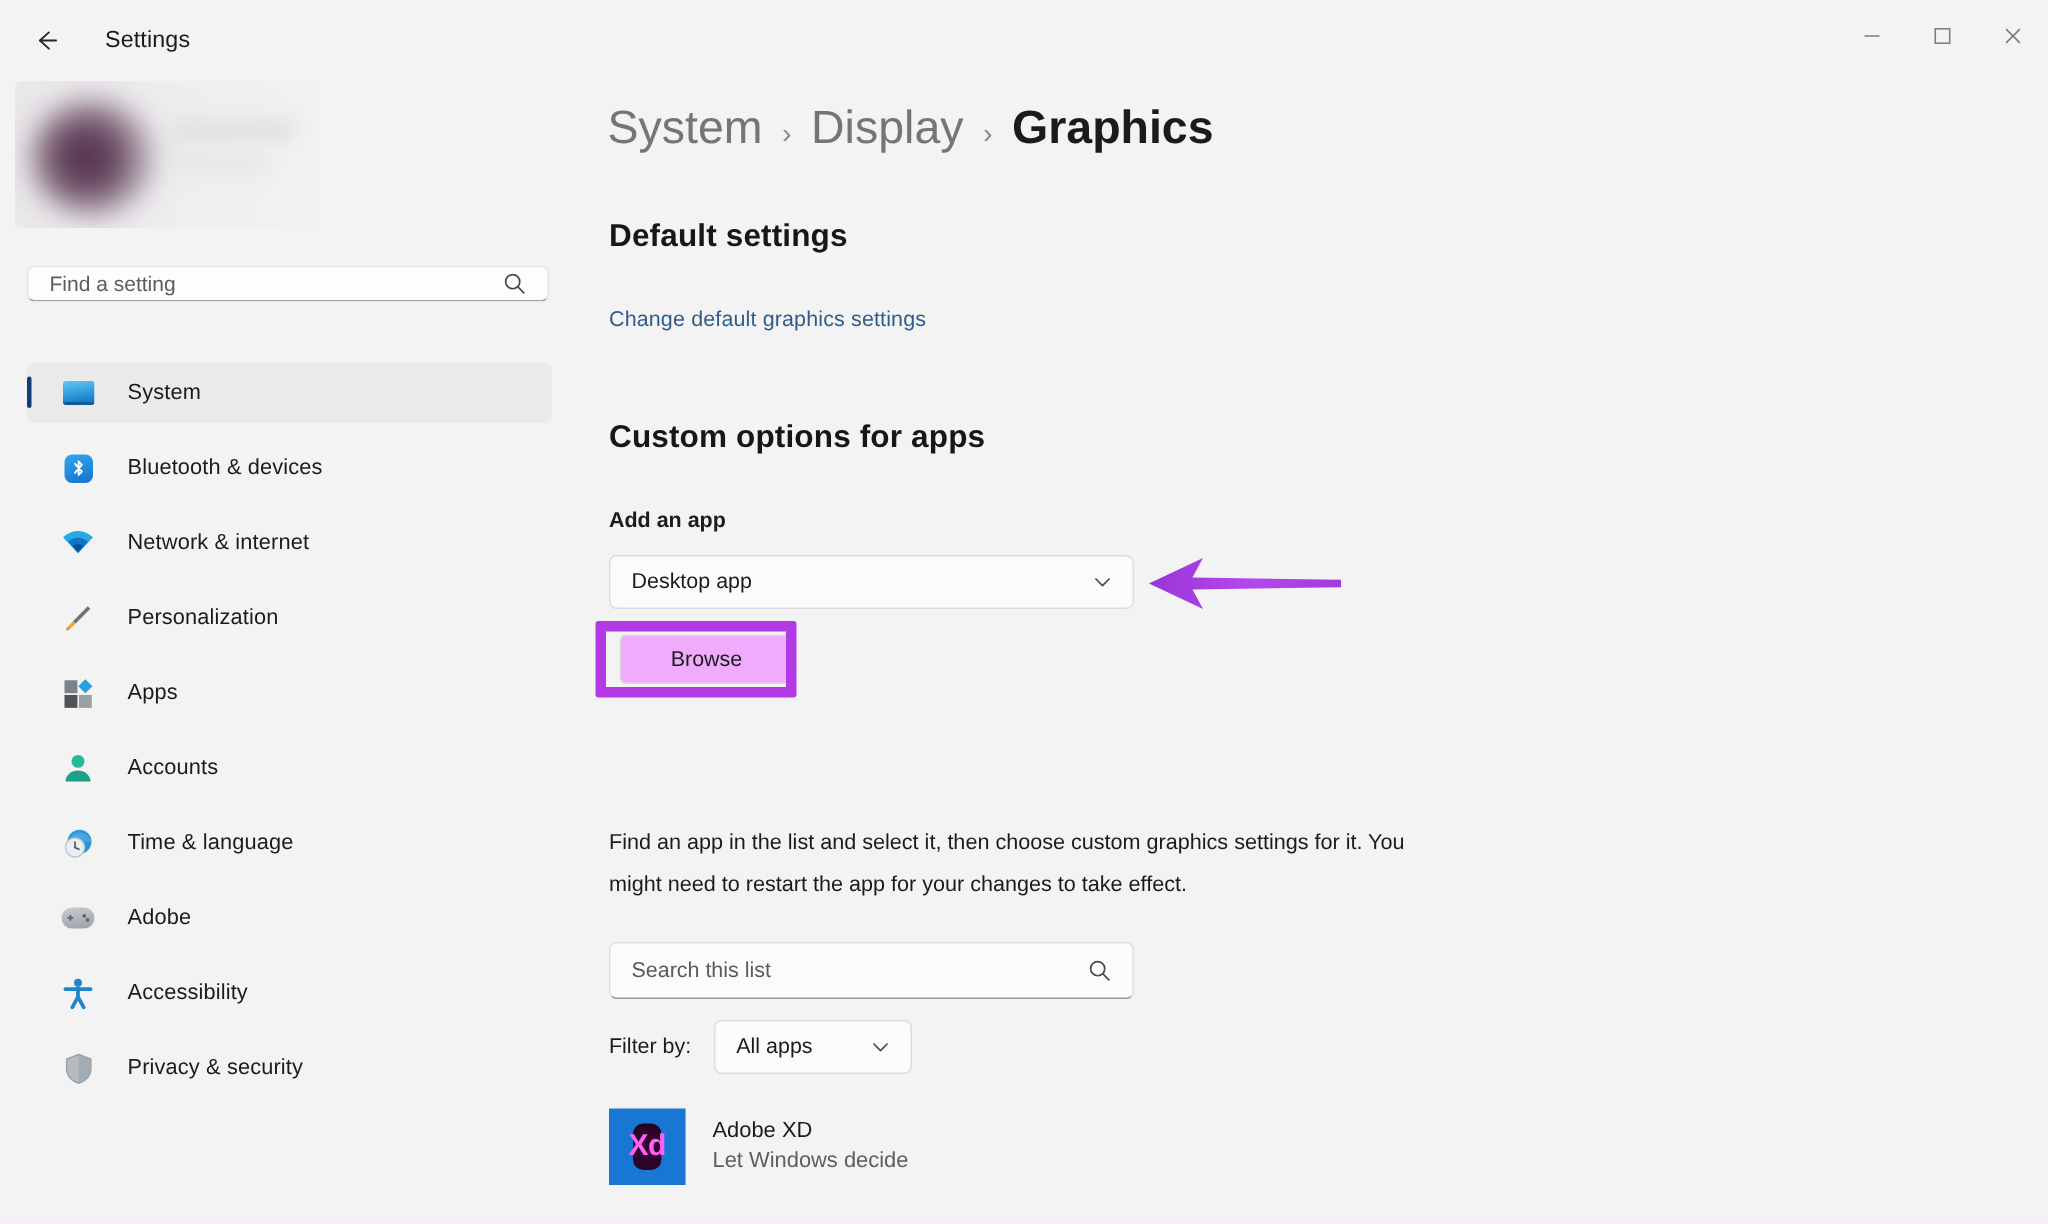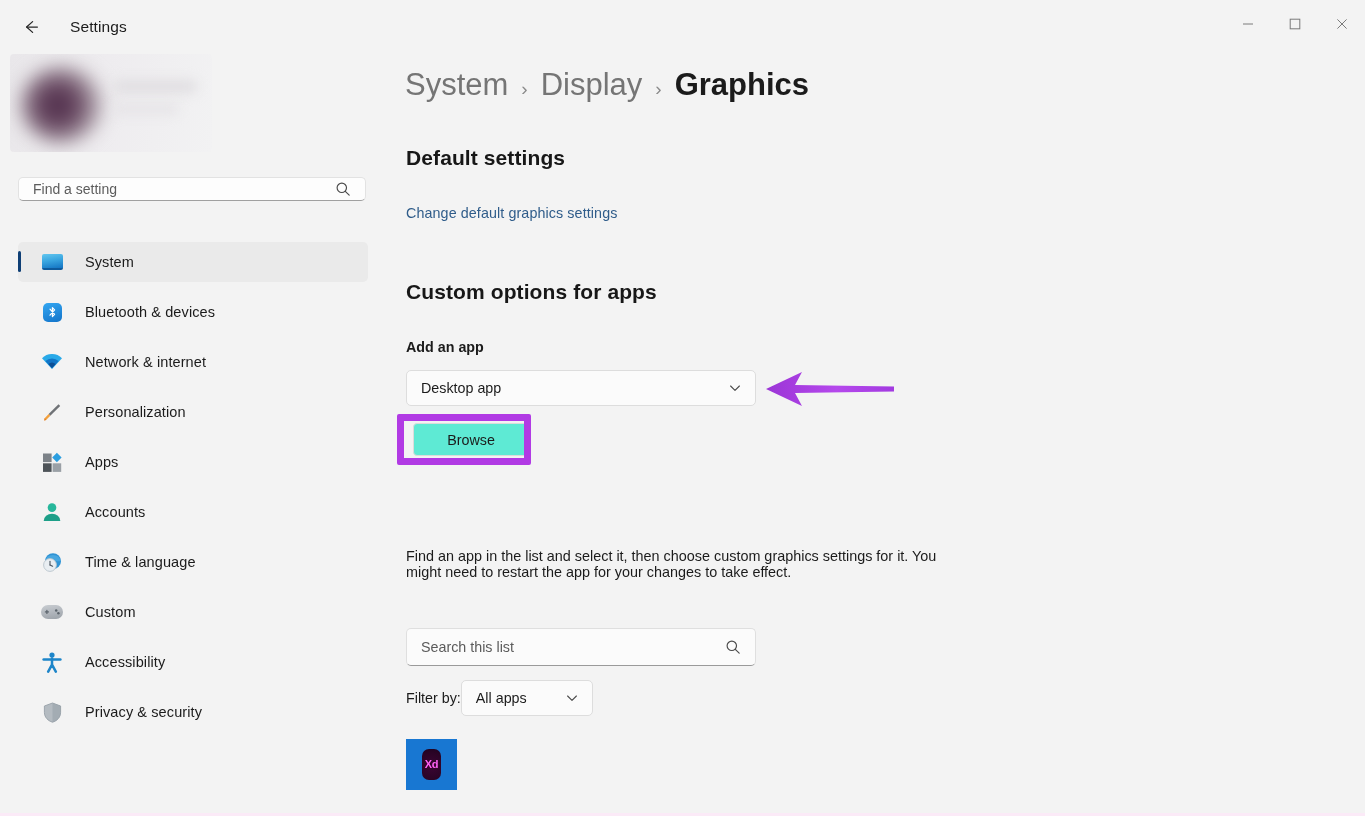--- a/index.html
+++ b/index.html
@@ -143,60 +143,60 @@
     display: flex; align-items: center; justify-content: space-between;
   }
   .dd-app {
     position: absolute; left: 20px; top: 316px; width: 350px; height: 36px;
   }
   .dd-app .val { padding-left: 14px; font-size: 14.3px; color: #1b1b1b; }
   .dd-app .chev { padding-right: 13px; display: flex; }
 
   .browse-btn {
     position: absolute; left: 27px; top: 369px; width: 116px; height: 33px;
-    background: #5eead4; border: 1px solid #dcdcdc; border-radius: 4px;
+    background: #f0abfc; border: 1px solid #dcdcdc; border-radius: 4px;
     display: flex; align-items: center; justify-content: center;
     font-size: 14.3px; color: #1b1b1b;
   }
   .browse-hl {
     position: absolute; left: 11px; top: 360px; width: 134px; height: 51px;
     border: 7px solid #b13ae4; border-radius: 2px; pointer-events: none;
   }
 
   .desc {
     position: absolute; left: 20px; top: 494px; width: 556px;
-    font-size: 14.4px; line-height: 16px; color: #1b1b1b;
+    font-size: 14.4px; line-height: 28px; color: #1b1b1b;
   }
 
   .search-list {
     position: absolute; left: 20px; top: 574px; width: 350px; height: 38px;
     background: #fbfbfb; border: 1px solid #dfdfdf; border-bottom: 1px solid #9a9a9a;
     border-radius: 5px; display: flex; align-items: center;
   }
   .search-list .ph { flex: 1; padding-left: 14px; font-size: 14.3px; color: #5b5b5b; }
   .search-list .sicon { padding-right: 14px; display: flex; }
 
   .filter-row { position: absolute; left: 20px; top: 626px; display: flex; align-items: center; }
-  .filter-label { font-size: 14.3px; color: #1b1b1b; }
+  .filter-label { font-size: 14.3px; color: #1b1b1b; margin-right: 15px; }
   .dd-filter { width: 132px; height: 36px; }
   .dd-filter .val { padding-left: 14px; font-size: 14.3px; color: #1b1b1b; font-weight: 500; }
   .dd-filter .chev { padding-right: 13px; display: flex; }
 
   .app-list { position: absolute; left: 20px; top: 680px; width: 560px; }
   .app-row { display: flex; align-items: center; height: 60px; margin-bottom: 16px; }
   .app-ico {
     width: 51px; height: 51px; flex: none; margin-right: 18px;
     display: flex; align-items: center; justify-content: center;
     background: #1877d2;
   }
   .xd-inner {
     width: 19px; height: 31px; border-radius: 7px;
     background: radial-gradient(circle at 50% 55%, #3b0533 0%, #2a0426 70%, #1d0320 100%);
     display: flex; align-items: center; justify-content: center;
-    font-size: 11px; font-weight: bold; color: #ff61f6; letter-spacing: -.3px;
+    font-size: 20px; font-weight: bold; color: #ff61f6; letter-spacing: -.3px;
   }
   .app-text { display: flex; flex-direction: column; justify-content: center; }
   .app-name { font-size: 14.6px; color: #1b1b1b; margin-bottom: 4px; }
   .app-status { font-size: 14.6px; color: #5e5e5e; }
 
   .arrow-ann { position: absolute; left: 764px; top: 369px; }
   .pink-edge { position: absolute; left: 0; bottom: 0; width: 1365px; height: 3px; background: #fbeaf7; }
 </style>
 </head>
 <body>
@@ -339,21 +339,21 @@
       <div class="nav-item">
         <div class="nav-ico">
           <div class="ic-pad">
             <svg width="22" height="14" viewBox="0 0 22 14" style="position:absolute;left:0;top:0">
               <path d="M5.9 5.4 L5.9 8.4 M4.4 6.9 L7.4 6.9" stroke="#5d656d" stroke-width="1.3" stroke-linecap="round"></path>
               <circle cx="15.2" cy="5.5" r="1.25" fill="#5d656d"></circle>
               <circle cx="17.4" cy="8.3" r="1.25" fill="#5d656d"></circle>
             </svg>
           </div>
         </div>
-        <div class="nav-label">Custom</div>
+        <div class="nav-label">Adobe</div>
       </div>
 
       <div class="nav-item">
         <div class="nav-ico">
           <div class="ic-acc">
             <svg width="20" height="21" viewBox="0 0 20 21">
               <circle cx="10" cy="3.1" r="2.6" fill="#1d85c9"></circle>
               <path d="M1.6 7.4 L18.4 7.4" stroke="#1d85c9" stroke-width="2.5" stroke-linecap="round"></path>
               <path d="M10 6.6 L10 12.6 M10 12.6 L6.2 19.6 M10 12.6 L13.8 19.6" stroke="#1d85c9" stroke-width="2.5" stroke-linecap="round" fill="none"></path>
             </svg>
@@ -430,20 +430,24 @@
           </svg>
         </span>
       </span>
     </div>
 
     <div class="app-list">
 
       <div class="app-row">
         <div class="app-ico">
           <div class="xd-inner">Xd</div>
+        </div>
+        <div class="app-text">
+          <div class="app-name">Adobe XD</div>
+          <div class="app-status">Let Windows decide</div>
         </div>
       </div>
 
       <div class="app-row">
         <div class="app-ico">
           
         </div>
 
       </div>
 

